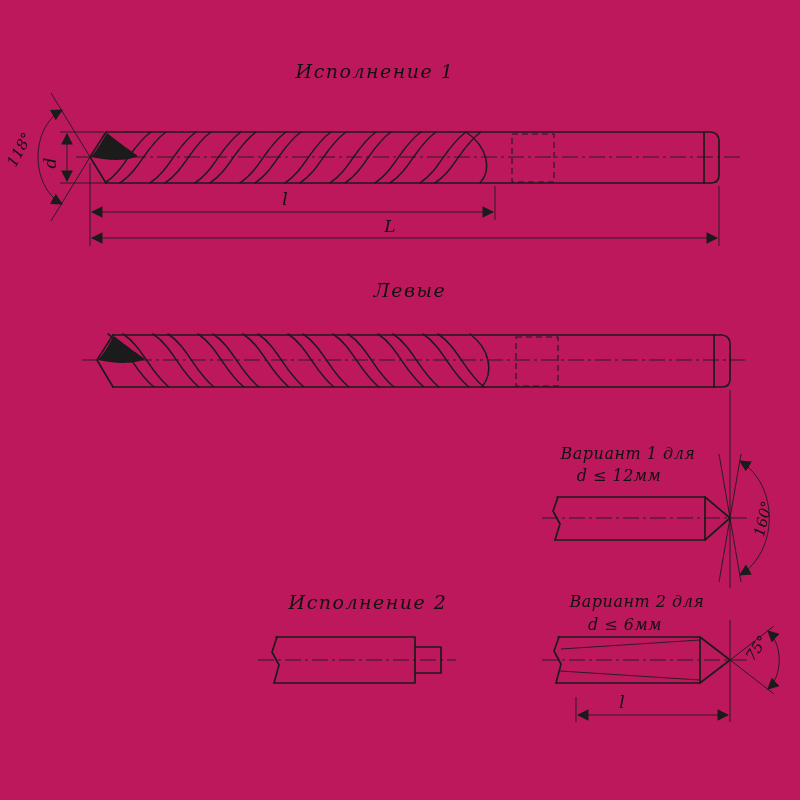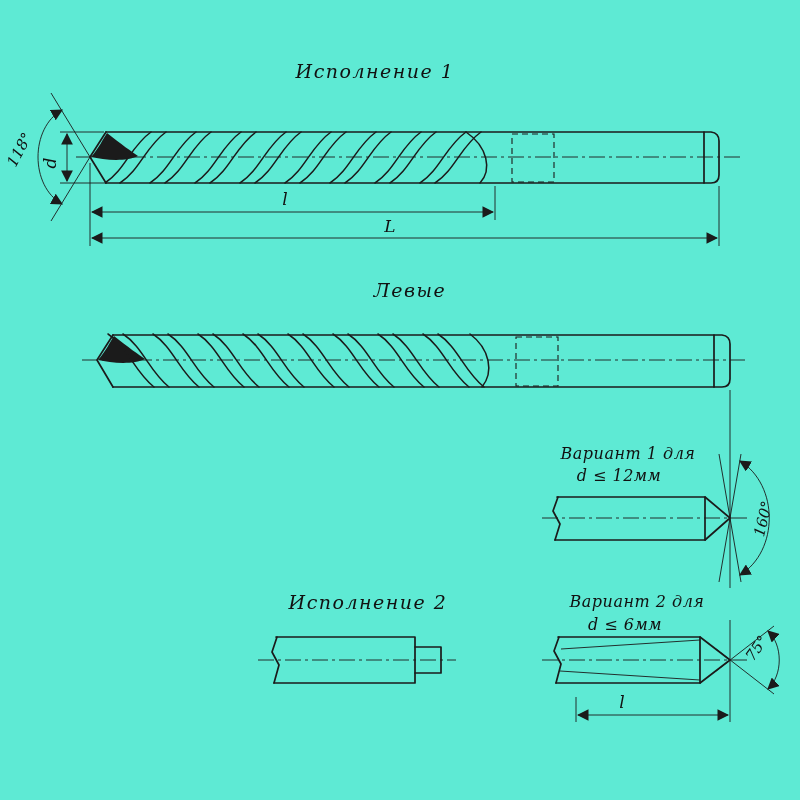--- a/index.html
+++ b/index.html
@@ -1,17 +1,17 @@
 <!DOCTYPE html>
 <html><head>
 <meta charset="utf-8">
 <style>
   html,body{margin:0;padding:0;background:#ffffff;}
   body{width:800px;height:800px;overflow:hidden;}
-  .canvas{position:relative;width:800px;height:800px;background:#5eead4;
+  .canvas{position:relative;width:800px;height:800px;background:#be185d;
           font-family:"DejaVu Serif", serif;}
   svg{display:block}
   .outline{fill:none;stroke:#1b1b1b;stroke-width:1.7;stroke-linecap:round;stroke-linejoin:round}
   .flute{fill:none;stroke:#1b1b1b;stroke-width:1.5;stroke-linecap:round}
   .thin{fill:none;stroke:#1b1b1b;stroke-width:0.9}
   .center{fill:none;stroke:#1b1b1b;stroke-width:0.9;stroke-dasharray:16 4 3 4}
   .hiddenln{fill:none;stroke:#1b1b1b;stroke-width:1.1;stroke-dasharray:6 4}
   .dim{fill:none;stroke:#1b1b1b;stroke-width:0.9}
   .darkfill{fill:#1b1b1b;stroke:none}
   text{fill:#111111;font-style:italic;font-family:"DejaVu Serif", serif;}

